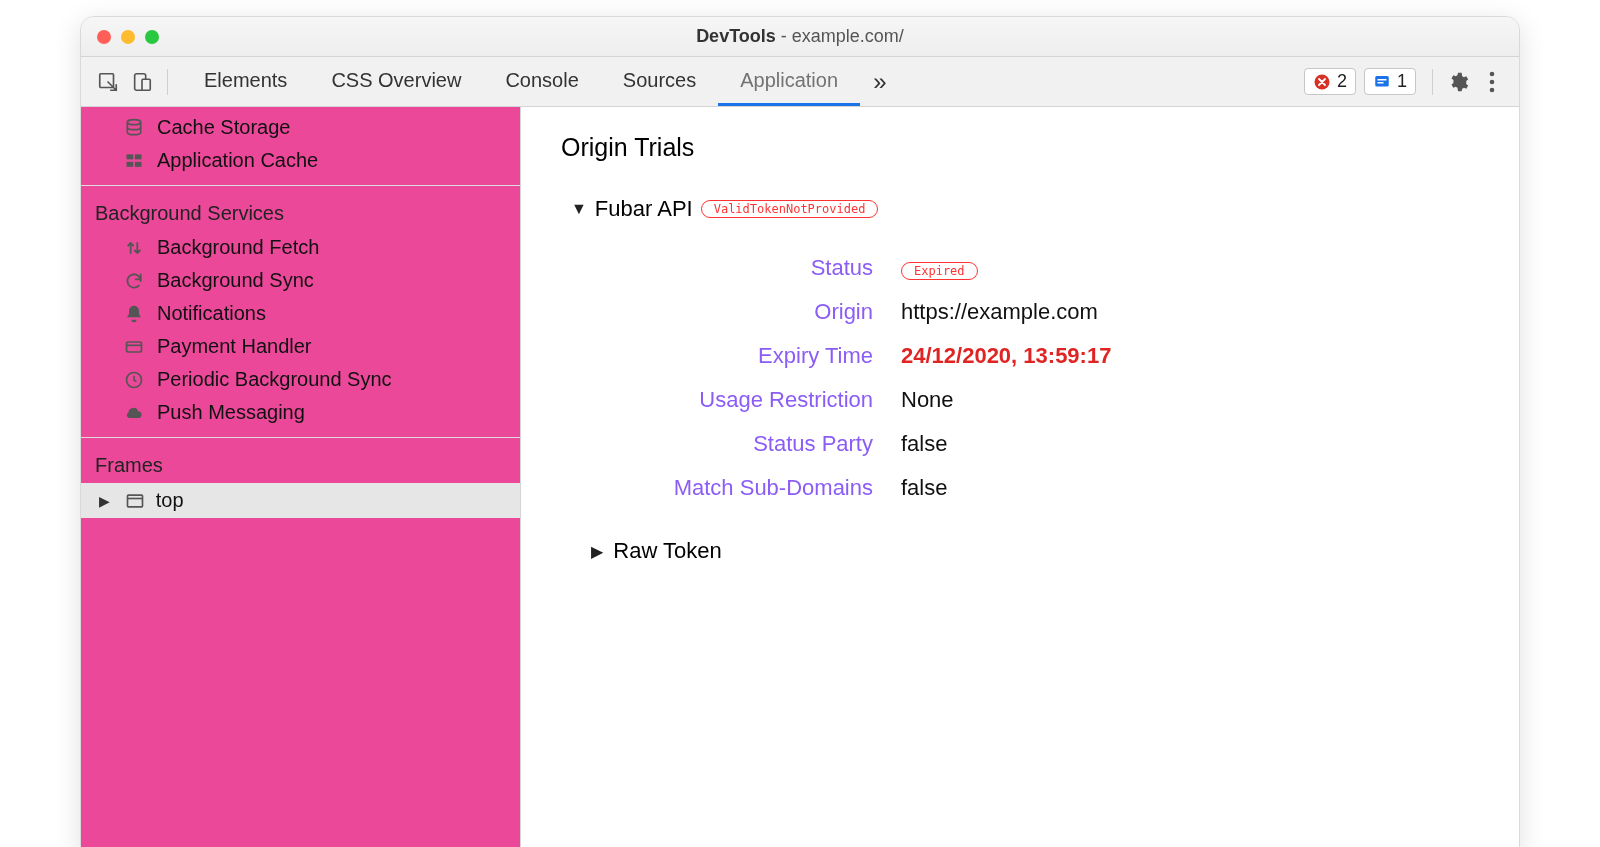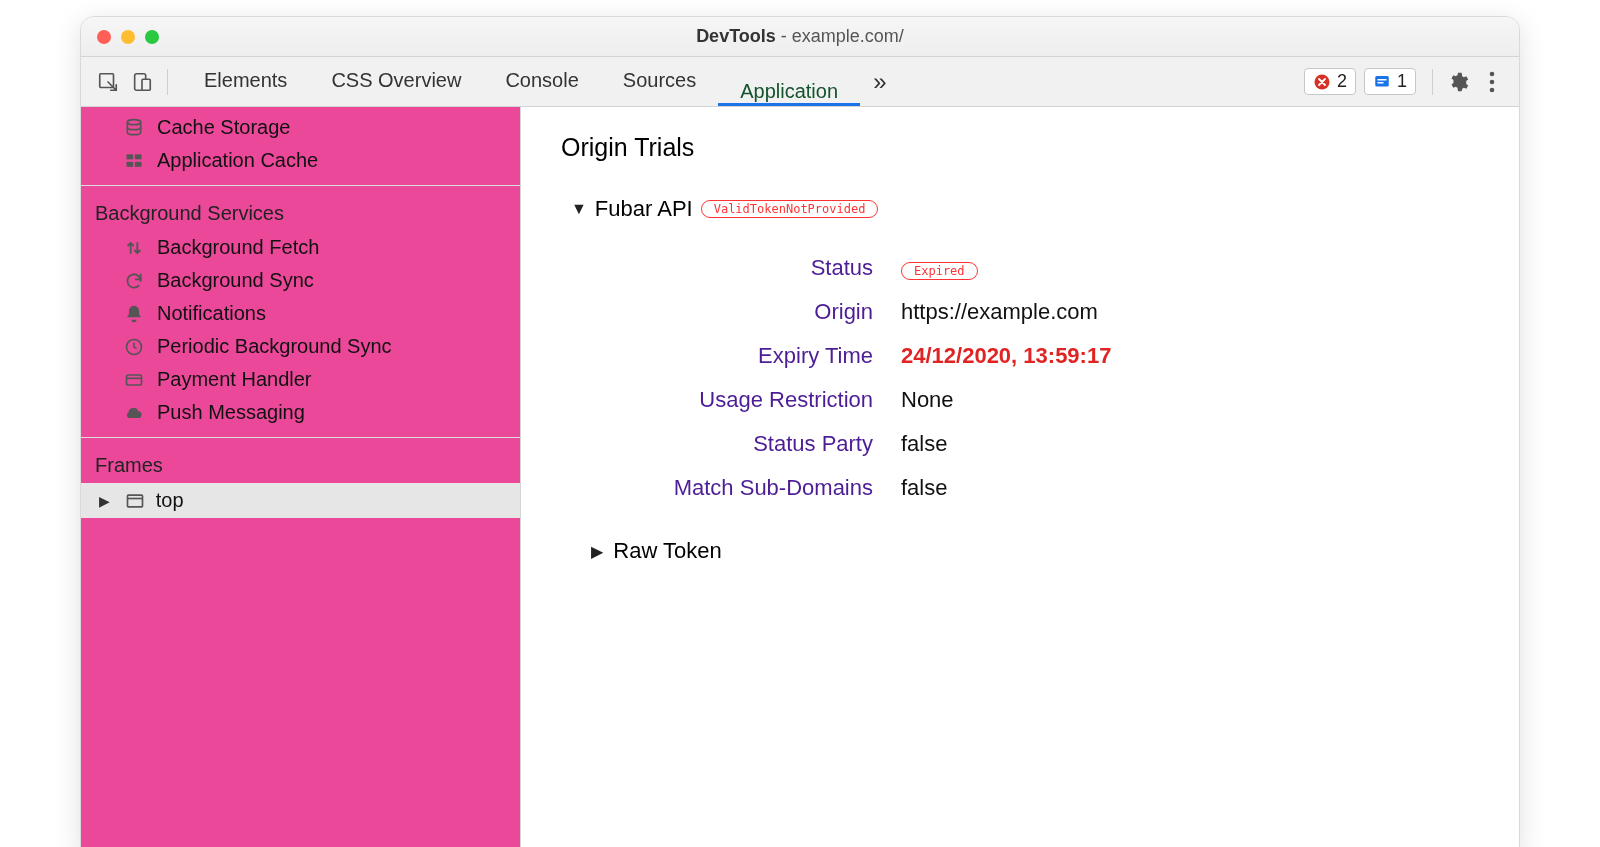--- a/index.html
+++ b/index.html
@@ -28,21 +28,21 @@
   
   .toolbar {
     height: 50px; display: flex; align-items: center;
     background: #f1f1f1; border-bottom: 1px solid #d4d4d4;
     padding: 0 10px; gap: 0;
   }
   .tool-btn { width: 34px; height: 34px; display:flex;align-items:center;justify-content:center; color:#4a4a4a; }
   .vrule { width:1px; height:26px; background:#cfcfcf; margin: 0 8px; }
   .tabs { display:flex; align-items:stretch; gap: 0; height: 100%; margin-left: 6px; }
   .tab { padding: 0 22px; display:flex; align-items:center; font-size: 20px; color:#333; cursor:pointer; border-bottom: 3px solid transparent; }
-  .tab.active { border-bottom-color:#1a73e8; color:#14532d;align-items:flex-end; }
+  .tab.active { border-bottom-color:#1a73e8; color:#737373; }
   .overflow-tab { width: 40px; display:flex; align-items:center; justify-content:center; font-size:24px; color:#333; }
   .toolbar-spacer { flex:1; }
   .chip {
     display:flex; align-items:center; gap:6px; border:1px solid #c7c7c7; border-radius:4px;
     padding: 2px 8px; font-size:18px; color:#222; background:#fff; margin-right:8px;
   }
   .chip .cnt { font-variant-numeric: tabular-nums; }
   .gear, .kebab { width:34px; height:34px; display:flex; align-items:center; justify-content:center; color:#555; }
   
   .body { flex:1; display:flex; min-height:0; }
@@ -61,21 +61,21 @@
   .main { flex:1; padding: 26px 40px; overflow:auto; }
   .main h1 { font-size:25px; font-weight:400; margin-bottom: 34px; }
   .ot-row { display:flex; align-items:center; gap:8px; font-size:22px; margin-left: 10px; }
   .tri-down { font-size:16px; color:#222; }
   .pill {
     border:1.5px solid #f33; color:#f33; border-radius: 999px;
     padding: 1px 12px; font-size:12px; font-family: ui-monospace, Menlo, monospace;
   }
   .kv { margin-top: 24px; margin-left: 40px; }
   .kv-row { display:flex; align-items:center; padding: 9px 0; font-size:22px; }
-  .kv-key { width: 300px; text-align:right; color:#4c1d95; padding-right: 28px; }
+  .kv-key { width: 300px; text-align:right; color:#8b5cf6; padding-right: 28px; }
   .kv-val { color:#111; }
   .kv-val.red { color:#e02424; font-weight:700; }
   .raw { margin-top: 28px; margin-left: 30px; font-size:22px; display:flex; align-items:center; gap:10px; }
   .tri-right { font-size:16px; color:#222; }
   svg { display:block; }
 </style>
 </head>
 <body>
 
 <div class="stage">
@@ -208,34 +208,34 @@
             <span class="sb-icon">
               <svg width="20" height="20" viewBox="0 0 24 24" fill="#555">
                   <path d="M12 2a6 6 0 00-6 6v4l-2 3v1h16v-1l-2-3V8a6 6 0 00-6-6zm0 20a3 3 0 003-3H9a3 3 0 003 3z"></path>
                 </svg>
             </span>
             <span>Notifications</span>
           </div>
           <div class="sb-item">
             <span class="sb-icon">
               <svg width="20" height="20" viewBox="0 0 24 24" fill="none" stroke="#555" stroke-width="2">
+                  <rect x="3" y="6" width="18" height="12" rx="2"></rect>
+                  <line x1="3" y1="10" x2="21" y2="10"></line>
+                </svg>
+            </span>
+            <span>Payment Handler</span>
+          </div>
+          <div class="sb-item">
+            <span class="sb-icon">
+              <svg width="20" height="20" viewBox="0 0 24 24" fill="none" stroke="#555" stroke-width="2">
                   <circle cx="12" cy="12" r="9"></circle>
                   <path d="M12 7v5l3 2"></path>
                 </svg>
             </span>
             <span>Periodic Background Sync</span>
-          </div>
-          <div class="sb-item">
-            <span class="sb-icon">
-              <svg width="20" height="20" viewBox="0 0 24 24" fill="none" stroke="#555" stroke-width="2">
-                  <rect x="3" y="6" width="18" height="12" rx="2"></rect>
-                  <line x1="3" y1="10" x2="21" y2="10"></line>
-                </svg>
-            </span>
-            <span>Payment Handler</span>
           </div>
           <div class="sb-item">
             <span class="sb-icon">
               <svg width="20" height="20" viewBox="0 0 24 24" fill="#555">
                   <path d="M6 18h11a4 4 0 000-8 6 6 0 00-11.7 1.5A3.5 3.5 0 006 18z"></path>
                 </svg>
             </span>
             <span>Push Messaging</span>
           </div>
         </div>

